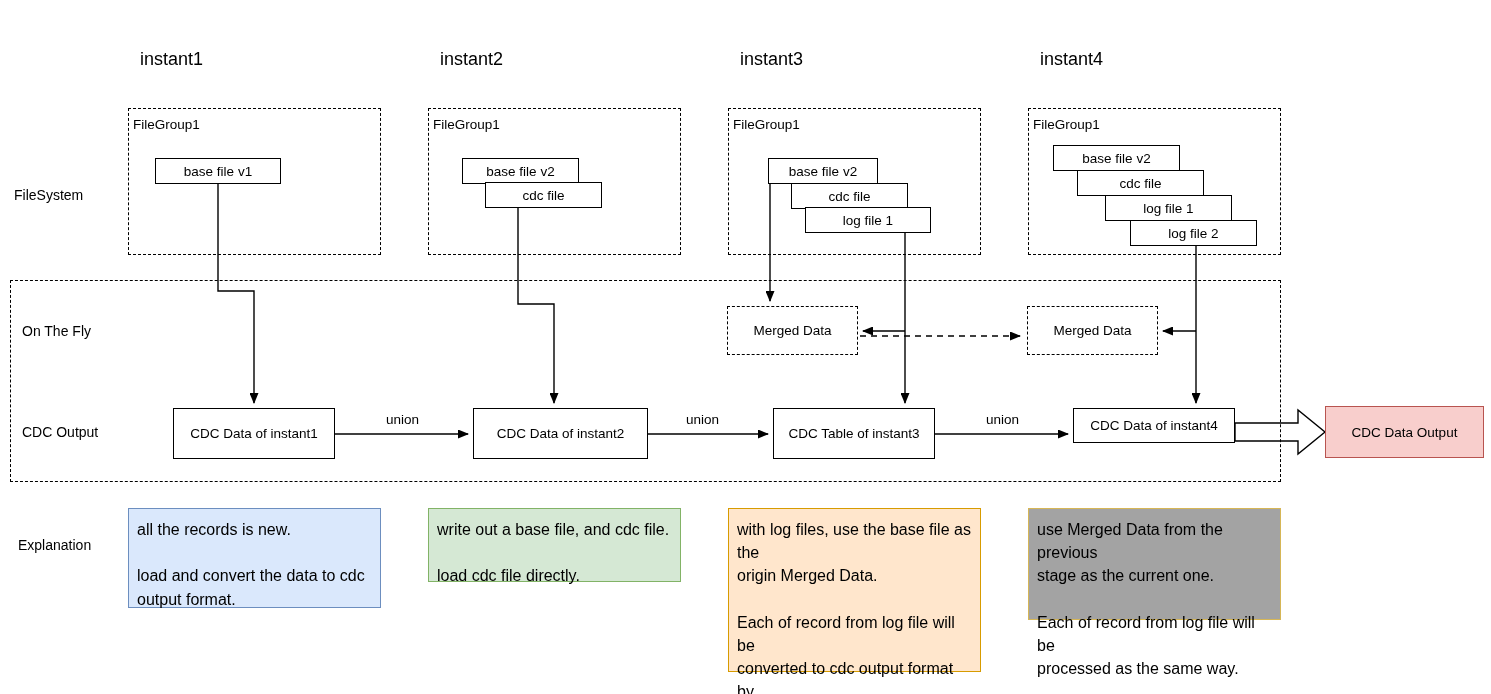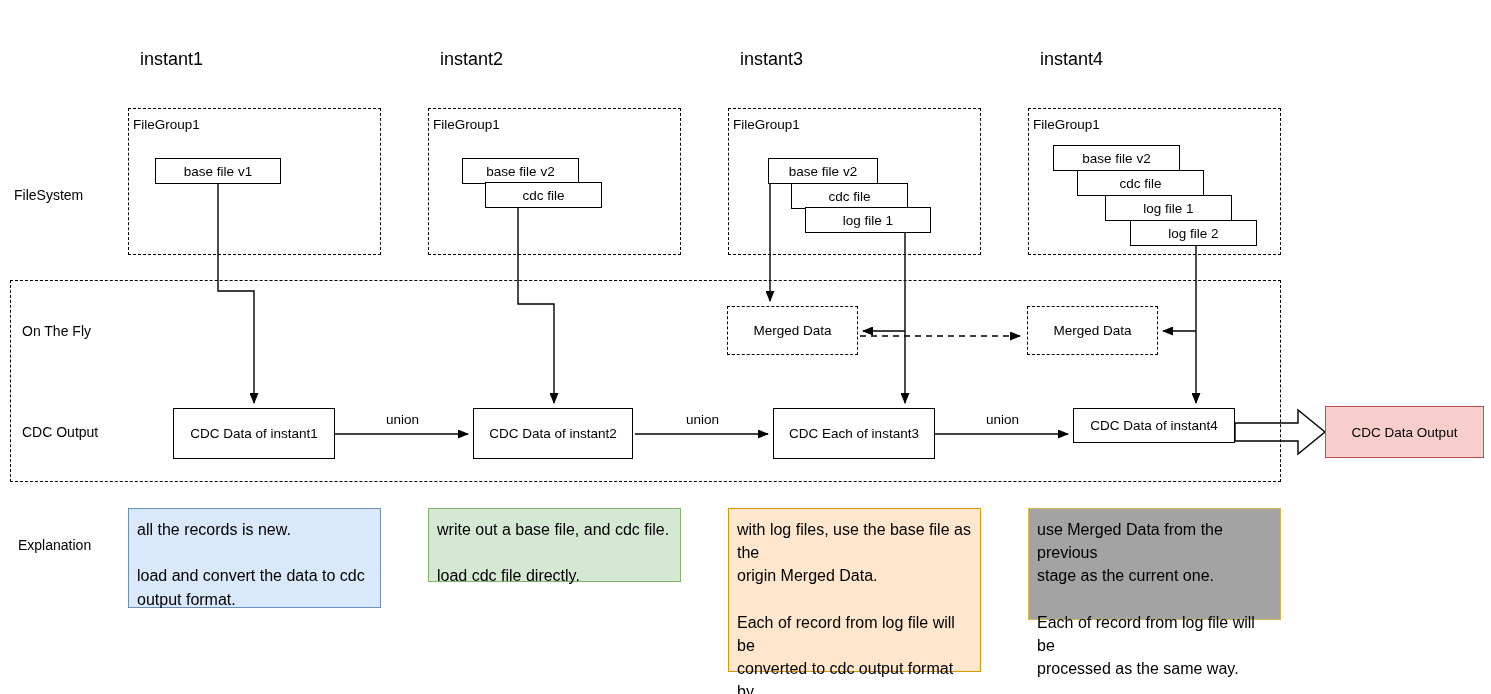--- a/index.html
+++ b/index.html
@@ -176,22 +176,22 @@
   <div class="abs fg-label" style="left:1033px; top:117px;">FileGroup1</div>
   <div class="abs filebox" style="left:1053px; top:145px; width:127px;">base file v2</div>
   <div class="abs filebox" style="left:1077px; top:170px; width:127px;">cdc file</div>
   <div class="abs filebox" style="left:1105px; top:195px; width:127px;">log file 1</div>
   <div class="abs filebox" style="left:1130px; top:220px; width:127px;">log file 2</div>
 
   <div class="abs merged-box" style="left:727px; top:306px; width:131px; height:49px;">Merged Data</div>
   <div class="abs merged-box" style="left:1027px; top:306px; width:131px; height:49px;">Merged Data</div>
 
   <div class="abs cdc-box" style="left:173px; top:408px; width:162px; height:51px;">CDC Data of instant1</div>
-  <div class="abs cdc-box" style="left:473px; top:408px; width:160px; height:51px;">CDC Data of instant2</div>
-  <div class="abs cdc-box" style="left:773px; top:408px; width:162px; height:51px;">CDC Each of instant3</div>
+  <div class="abs cdc-box" style="left:473px; top:408px; width:175px; height:51px;">CDC Data of instant2</div>
+  <div class="abs cdc-box" style="left:773px; top:408px; width:162px; height:51px;">CDC Table of instant3</div>
   <div class="abs cdc-box" style="left:1073px; top:408px; width:162px; height:35px;">CDC Data of instant4</div>
 
   <div class="abs union-label" style="left:386px; top:412px;">union</div>
   <div class="abs union-label" style="left:686px; top:412px;">union</div>
   <div class="abs union-label" style="left:986px; top:412px;">union</div>
 
   <div class="abs output-box" style="left:1325px; top:406px; width:159px; height:52px; background:#f8cecc; border:1.4px solid #b85450;">CDC Data Output</div>
 
   <div class="abs expl-box" style="left:128px; top:508px; width:253px; height:100px; background:#dae8fc; border:1.3px solid #6c8ebf;">all the records is new.
 

